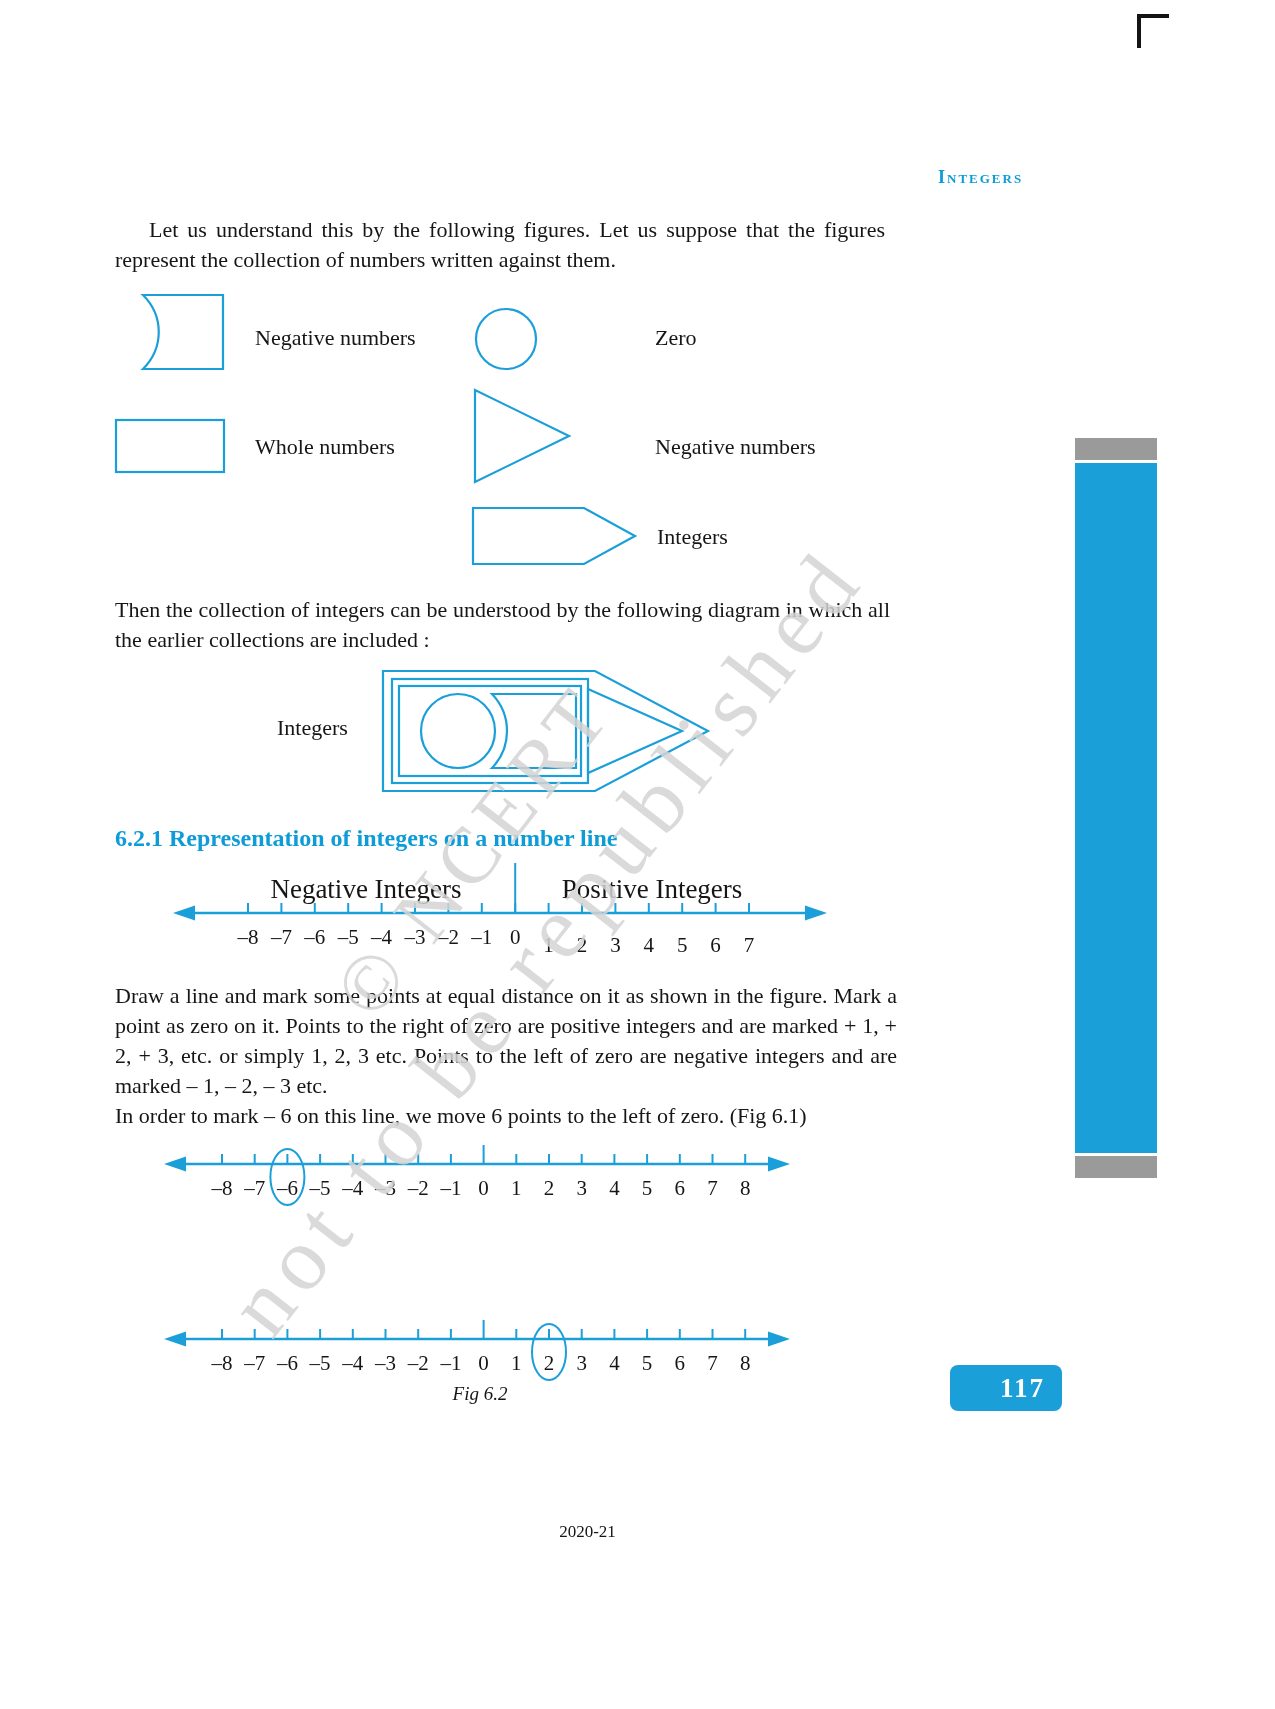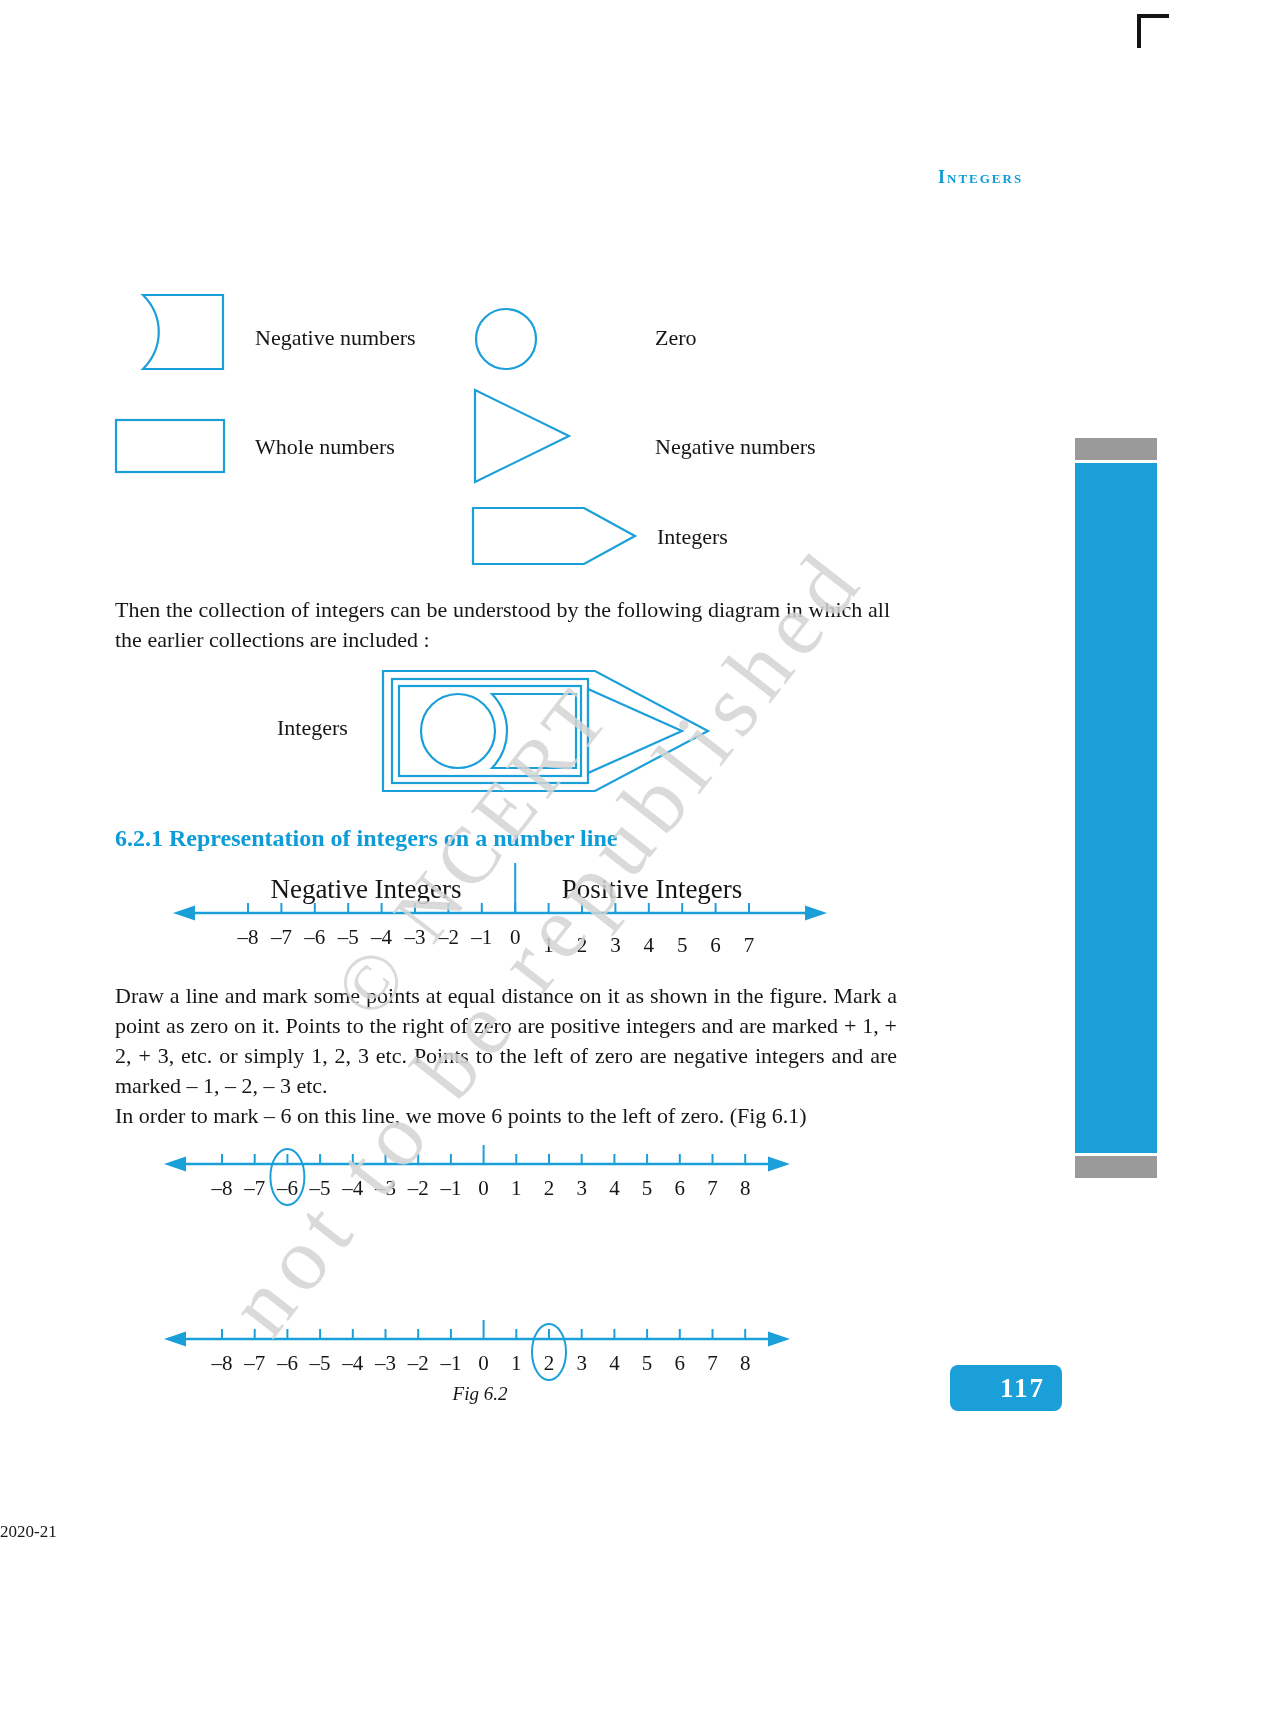--- a/index.html
+++ b/index.html
@@ -27,41 +27,42 @@
   .section-heading { font-size:24px; font-weight:bold; color:var(--heading); white-space:nowrap; }
 
   .nl-top-label { font-size:27px; text-align:center; white-space:nowrap; }
 
   .fig-caption { font-size:19px; font-style:italic; text-align:center; }
 
   .page-badge { left:950px; top:1356px; width:112px; height:46px; background:var(--accent);
                 border-radius:8px; color:#ffffff; font-size:27px; font-weight:bold;
                 text-align:center; line-height:46px; letter-spacing:2px;padding-left:33px; }
 
-  .footer-year { left:0px; top:1513px; width:1175px; font-size:17px; }
+  .footer-year { left:0px; top:1513px; width:1175px; text-align:center; font-size:17px; }
 
   .watermark { white-space:nowrap; color:var(--watermark); opacity:0.85;
                transform-origin:0 50%; transform:rotate(-52deg);
                pointer-events:none; z-index:5; }
   .wm1 { left:352px; top:952px; font-size:80px; letter-spacing:8px; }
   .wm2 { left:248px; top:1262px; font-size:90px; letter-spacing:10px; }
 </style>
 </head>
 <body>
 
 <div class="page">
 
   <div class="corner-mark abs"></div>
 
   <div class="chapter-label abs">Integers</div>
 
   <div class="sidebar-gray abs" style="top:429px"></div>
   <div class="sidebar-blue abs"></div>
   <div class="sidebar-gray abs" style="top:1147px"></div>
 
+  <p class="body indent abs" style="left:115px;top:206px;width:770px">Let us understand this by the following figures. Let us suppose that the figures represent the collection of numbers written against them.</p>
 
   <svg class="abs" style="left:113px;top:282px" width="114" height="82" viewBox="0 0 114 82">
     <path class="lineart" d="M 30 4 L 110 4 L 110 78 L 30 78 C 51 57 51 25 30 4 Z"></path>
   </svg>
   <div class="shape-label abs" style="left:255px;top:316px">Negative numbers</div>
 
   <svg class="abs" style="left:472px;top:296px" width="68" height="68" viewBox="0 0 68 68">
     <circle class="lineart" cx="34" cy="34" r="30"></circle>
   </svg>
   <div class="shape-label abs" style="left:655px;top:316px">Zero</div>

